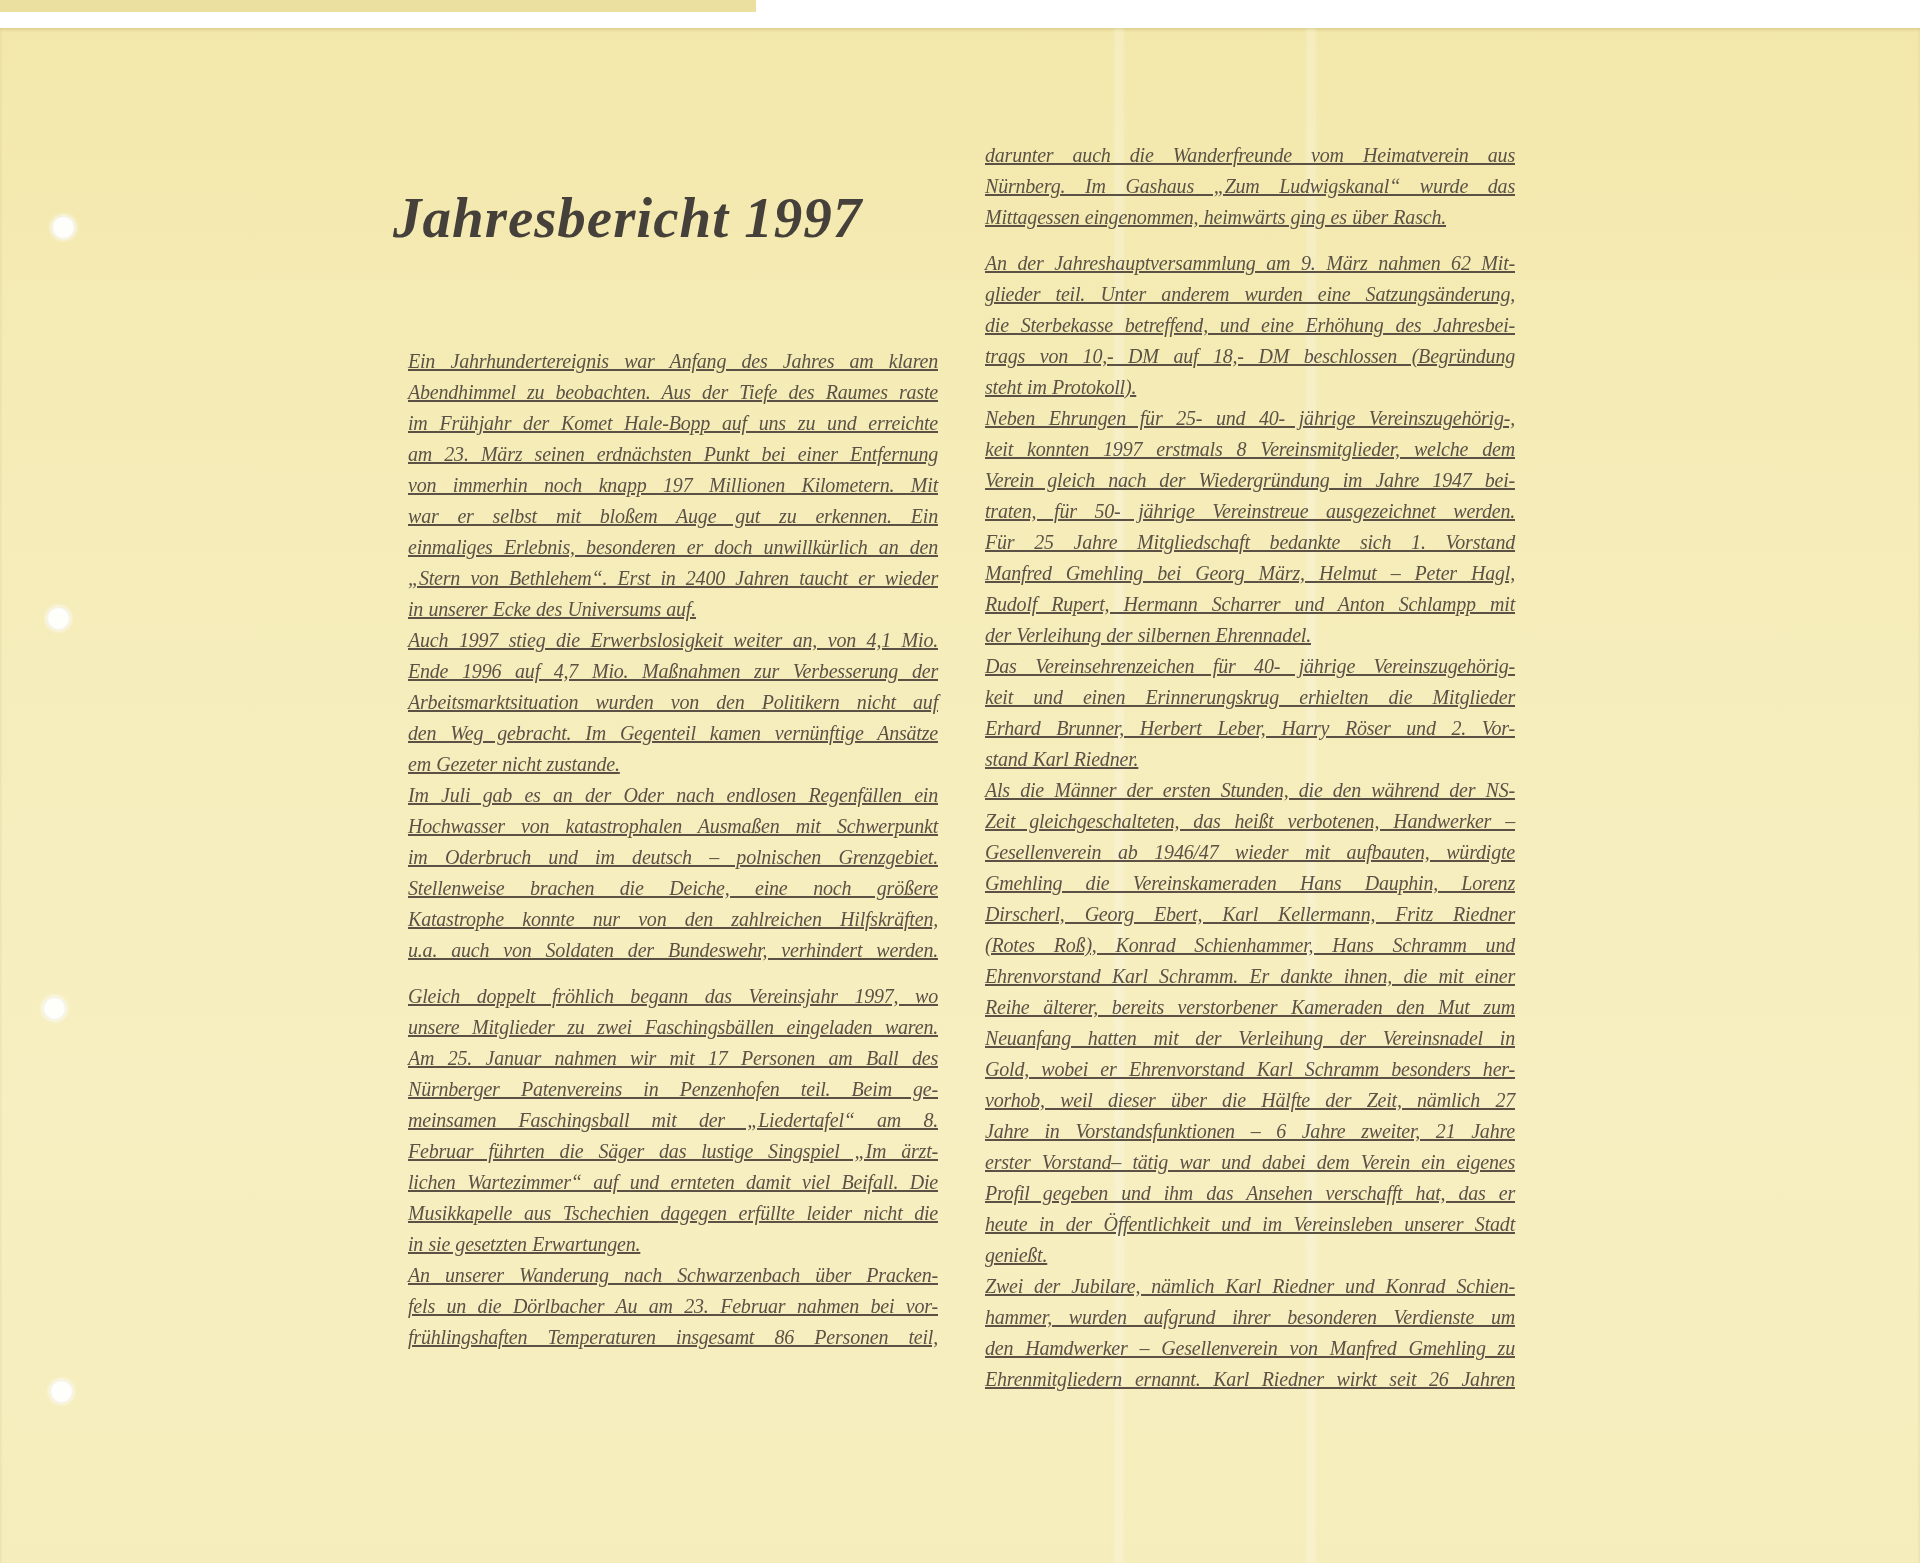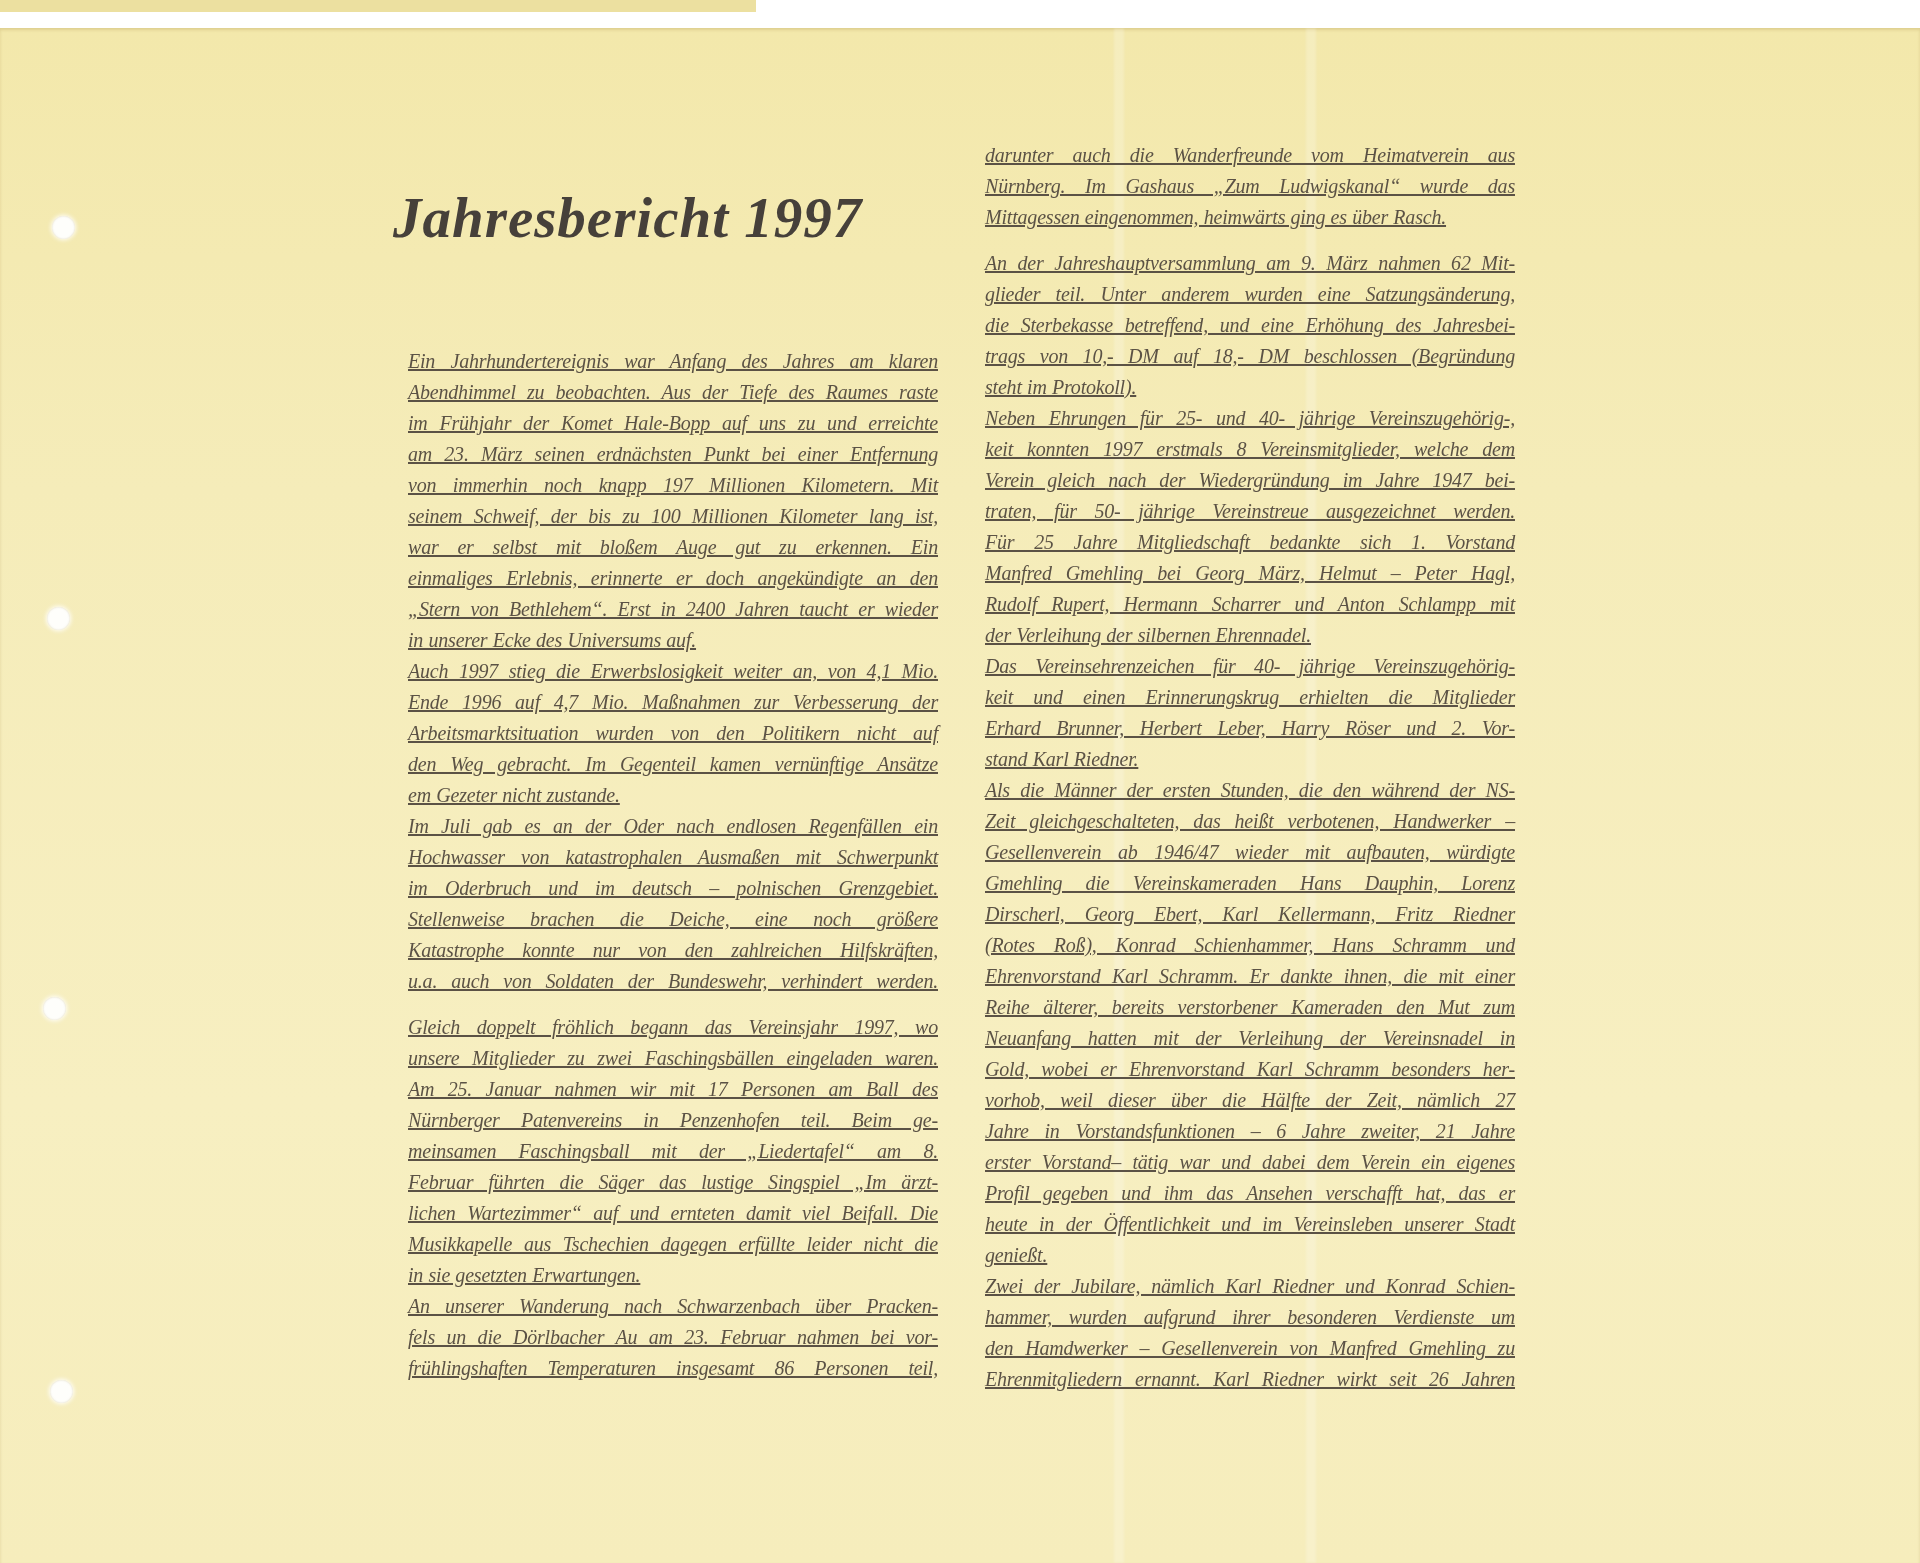--- a/index.html
+++ b/index.html
@@ -83,23 +83,22 @@
 
 <h1 class="doc-title">Jahresbericht 1997</h1>
 
 <div class="column column-left">
     <div class="paragraph">
       <div class="line">Ein Jahrhundertereignis war Anfang des Jahres am klaren</div>
       <div class="line">Abendhimmel zu beobachten. Aus der Tiefe des Raumes raste</div>
       <div class="line">im Frühjahr der Komet Hale-Bopp auf uns zu und erreichte</div>
       <div class="line">am 23. März seinen erdnächsten Punkt bei einer Entfernung</div>
       <div class="line">von immerhin noch knapp 197 Millionen Kilometern. Mit</div>
-      <div class="line">seinem Schweif, der bis zu 100 Millionen Kilometer lang ist,</div>
       <div class="line">war er selbst mit bloßem Auge gut zu erkennen. Ein</div>
-      <div class="line">einmaliges Erlebnis, erinnerte er doch angekündigte an den</div>
+      <div class="line">einmaliges Erlebnis, besonderen er doch unwillkürlich an den</div>
       <div class="line">„Stern von Bethlehem“. Erst in 2400 Jahren taucht er wieder</div>
       <div class="line last">in unserer Ecke des Universums auf.</div>
     </div>
     <div class="paragraph">
       <div class="line">Auch 1997 stieg die Erwerbslosigkeit weiter an, von 4,1 Mio.</div>
       <div class="line">Ende 1996 auf 4,7 Mio. Maßnahmen zur Verbesserung der</div>
       <div class="line">Arbeitsmarktsituation wurden von den Politikern nicht auf</div>
       <div class="line">den Weg gebracht. Im Gegenteil kamen vernünftige Ansätze</div>
       <div class="line last">em Gezeter nicht zustande.</div>
     </div>

